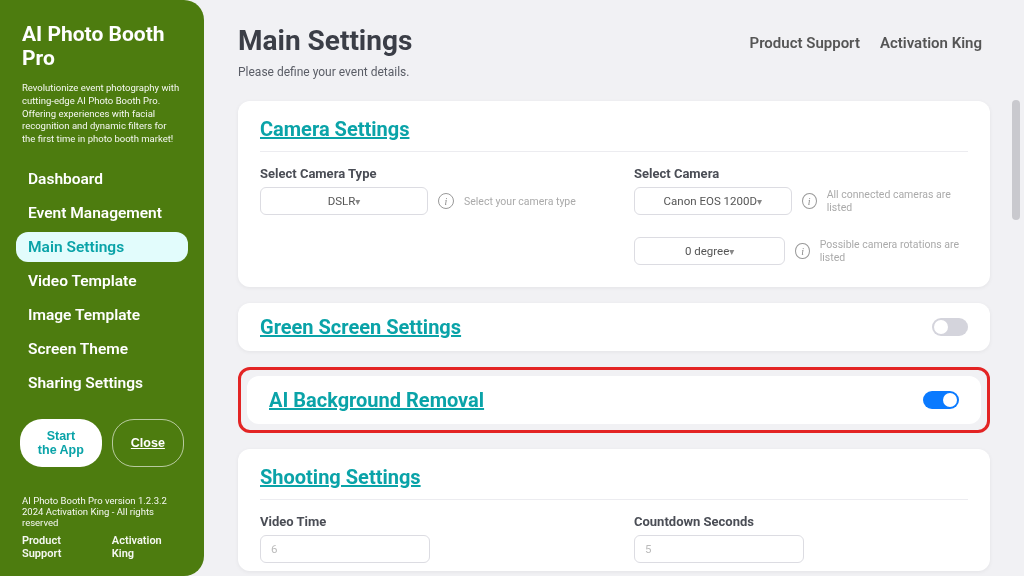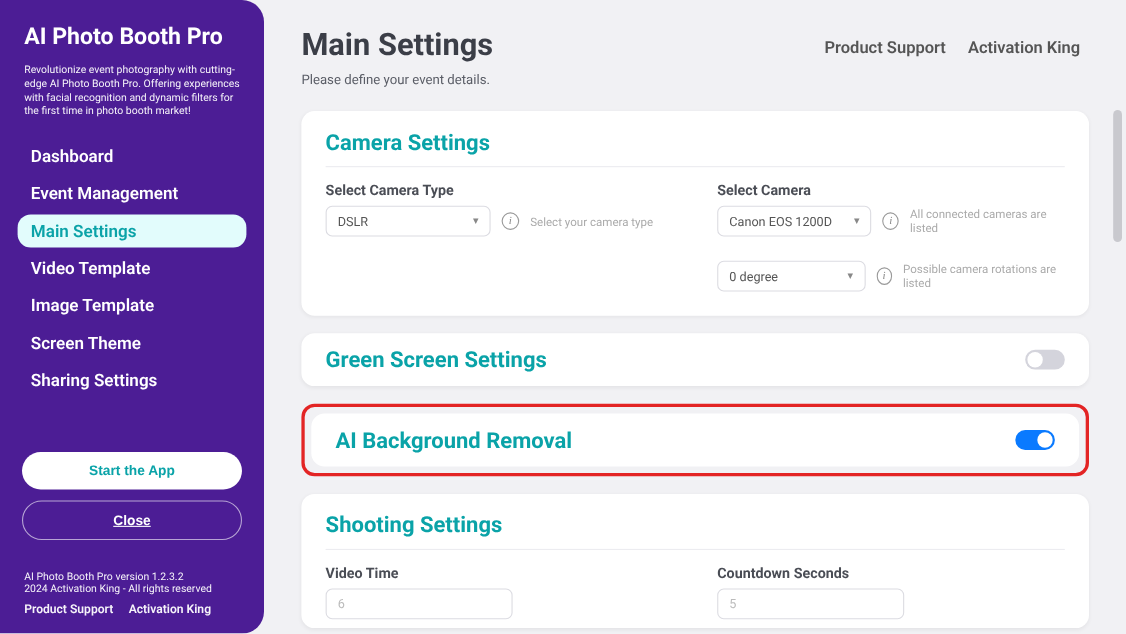--- a/index.html
+++ b/index.html
@@ -5,22 +5,22 @@
 * { box-sizing: border-box; margin: 0; padding: 0; }
 body {
   font-family: -apple-system, BlinkMacSystemFont, "Segoe UI", Roboto, sans-serif;
   background: #f1f1f4;
   width: 1024px;
   height: 576px;
   overflow: hidden;
   display: flex;
 }
 .sidebar {
-  width: 240px;
-  background: #4c1d95;
+  width: 204px;
+  background: #4d7c0f;
   border-radius: 0 20px 20px 0;
   padding: 22px 16px 16px 16px;
   color: #fff;
   display: flex;
   flex-direction: column;
   position: relative;
 }
 .logo {
   font-size: 21px;
   font-weight: 700;
@@ -46,21 +46,20 @@
 .nav li.active {
   background: #e2fcfc;
   color: #0aa3a8;
 }
 .btn-row {
   display: flex;
   gap: 10px;
   margin-top: auto;
   margin-bottom: 28px;
   padding: 0 4px;
-  flex-direction: column;
 }
 .btn-pill {
   border-radius: 22px;
   padding: 10px 16px;
   font-size: 12.5px;
   font-weight: 600;
   cursor: pointer;
   border: none;
 }
 .btn-start {
@@ -118,20 +117,21 @@
   background: #fff;
   border-radius: 12px;
   box-shadow: 0 1px 4px rgba(0,0,0,0.06);
   padding: 16px 22px;
   margin-bottom: 16px;
 }
 .section-title {
   color: #0aa3a8;
   font-size: 20px;
   font-weight: 700;
+  text-decoration: underline;
 }
 .card hr {
   border: none;
   border-top: 1px solid #ececf0;
   margin: 10px 0 14px 0;
 }
 .row2 { display: flex; gap: 40px; }
 .col { flex: 1; }
 .field-label {
   font-size: 13px;
@@ -139,23 +139,23 @@
   color: #4a4d55;
   margin-bottom: 6px;
 }
 .select-row { display: flex; align-items: center; gap: 10px; }
 .select {
   border: 1px solid #dcdce2;
   border-radius: 6px;
   padding: 6px 10px;
   font-size: 11.5px;
   color: #555;
-  width: 150px;
-  display: flex;
-  justify-content: space-between;
+  width: 168px;
+  display: flex;
+  justify-content: center;
   align-items: center;
   cursor: pointer;
   background: #fff;
 }
 .chev {
   font-size: 10px;
   color: #888;
 }
 .info-icon {
   width: 16px;

